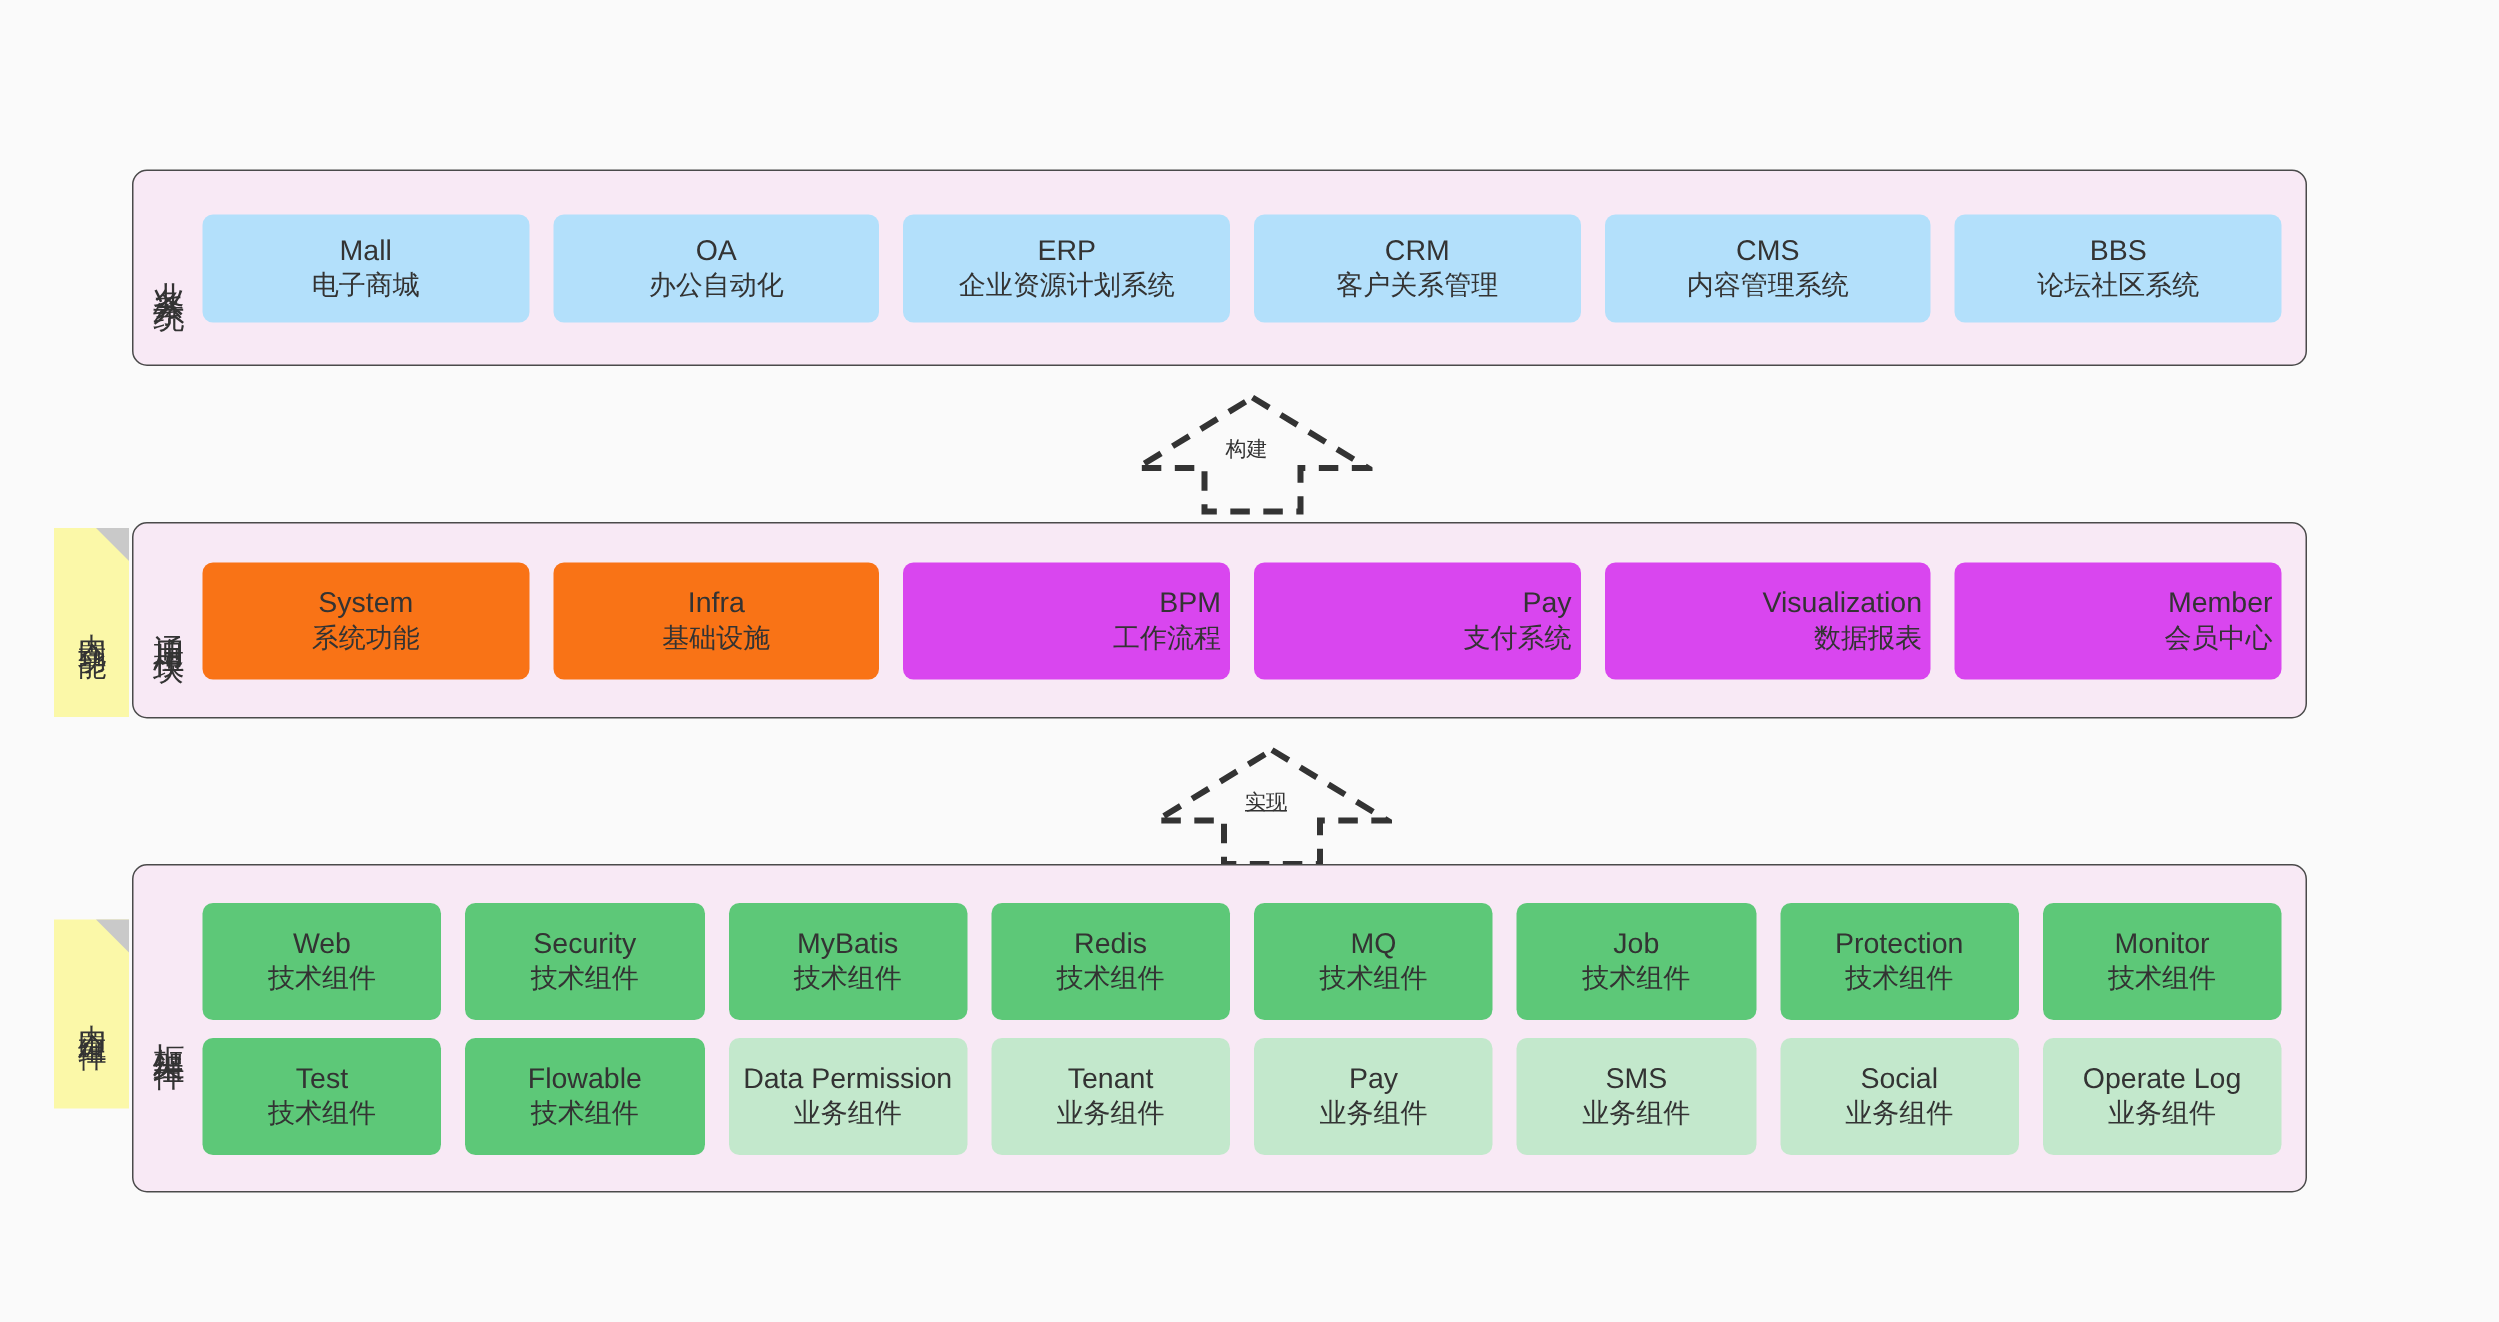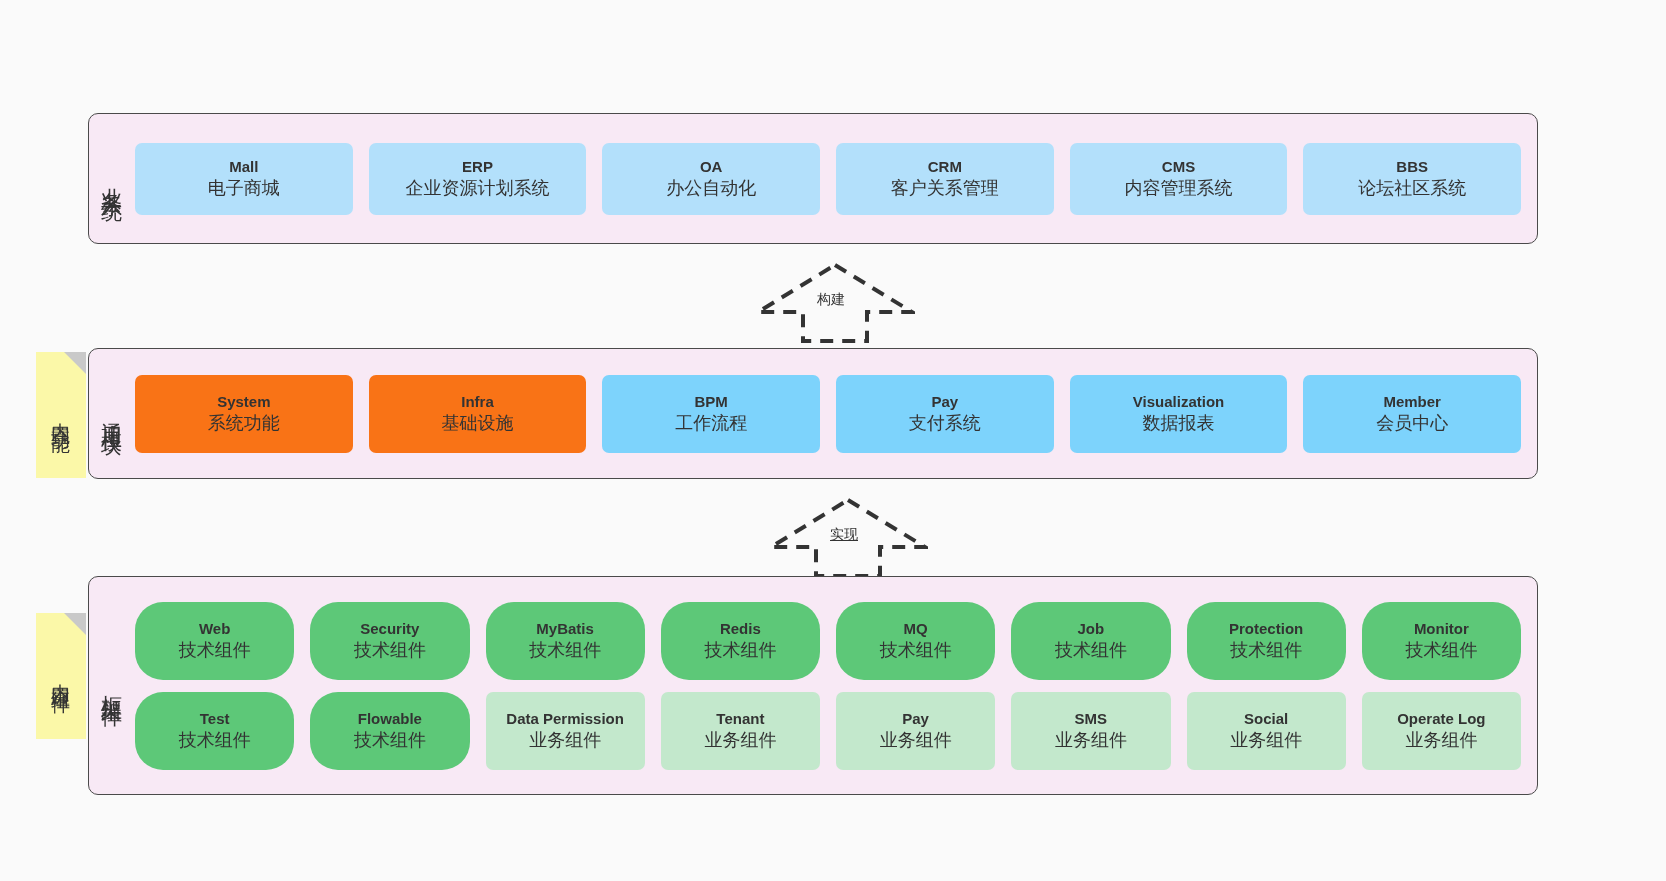--- a/index.html
+++ b/index.html
@@ -62,34 +62,33 @@
     display: flex;
     flex-direction: column;
     align-items: center;
     justify-content: center;
     text-align: center;
     line-height: 1.24;
     box-sizing: border-box;
     padding: 4px 6px;
   }
   .cell .en {
-    font-size: 15px;
-    color: #333;
-    font-weight: bold;
+    font-size: 19px;
+    color: #333;
   }
   .cell .cn {
     font-size: 18px;
     color: #333;
   }
 
   
   .c-blue        { background: #b3e0fb; }
   .c-red         { background: #f97316; }
-  .c-pink        { background: #7dd3fc; }
-  .c-green       { background: #5dc878; border-radius: 28px; }
+  .c-pink        { background: #d946ef; align-items: flex-end; }
+  .c-green       { background: #5dc878; }
   .c-lightgreen  { background: #c3e8cc; }
 
   
   #band-business { left: 88px;  top: 113px; width: 1450px; height: 131px; }
   #band-business .cell { height: 72px; }
 
   #band-common   { left: 88px;  top: 348px; width: 1450px; height: 131px; }
   #band-common .cell { height: 78px; }
 
   #band-framework{ left: 88px;  top: 576px; width: 1450px; height: 219px; }
@@ -150,26 +149,26 @@
 
   <div class="layer" id="band-business">
     <div class="layer-title">业务系统</div>
     <div class="layer-body">
       <div class="row">
         <div class="cell c-blue">
           <span class="en">Mall</span>
           <span class="cn">电子商城</span>
         </div>
         <div class="cell c-blue">
+          <span class="en">OA</span>
+          <span class="cn">办公自动化</span>
+        </div>
+        <div class="cell c-blue">
           <span class="en">ERP</span>
           <span class="cn">企业资源计划系统</span>
-        </div>
-        <div class="cell c-blue">
-          <span class="en">OA</span>
-          <span class="cn">办公自动化</span>
         </div>
         <div class="cell c-blue">
           <span class="en">CRM</span>
           <span class="cn">客户关系管理</span>
         </div>
         <div class="cell c-blue">
           <span class="en">CMS</span>
           <span class="cn">内容管理系统</span>
         </div>
         <div class="cell c-blue">

